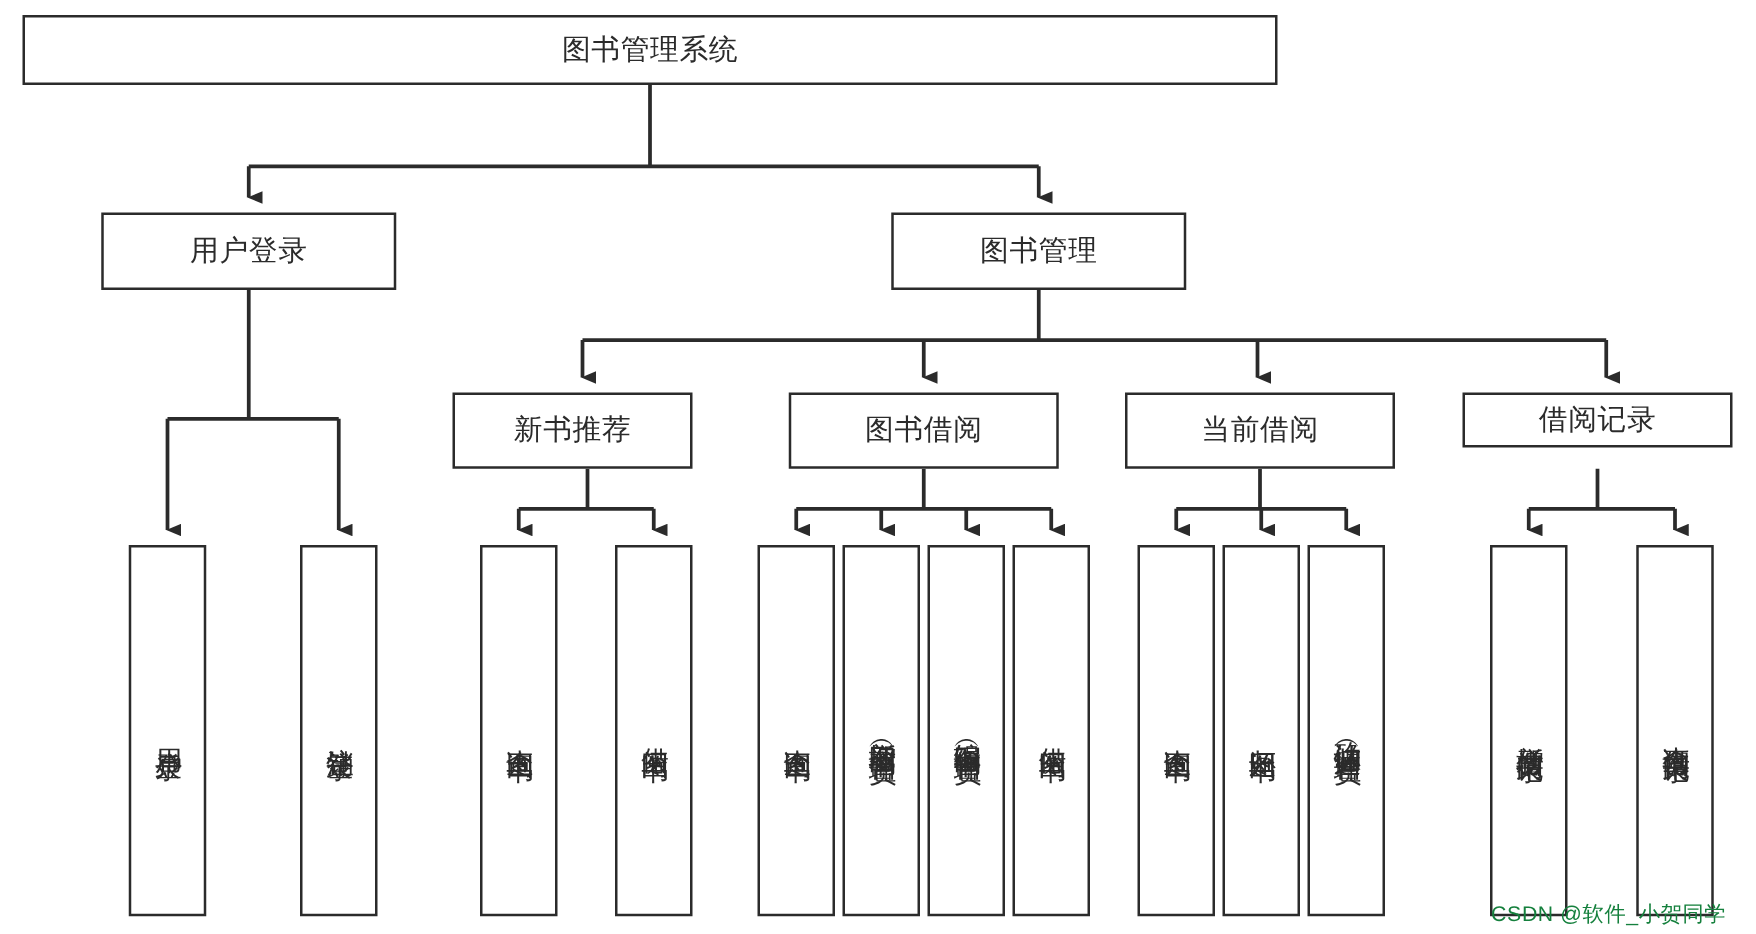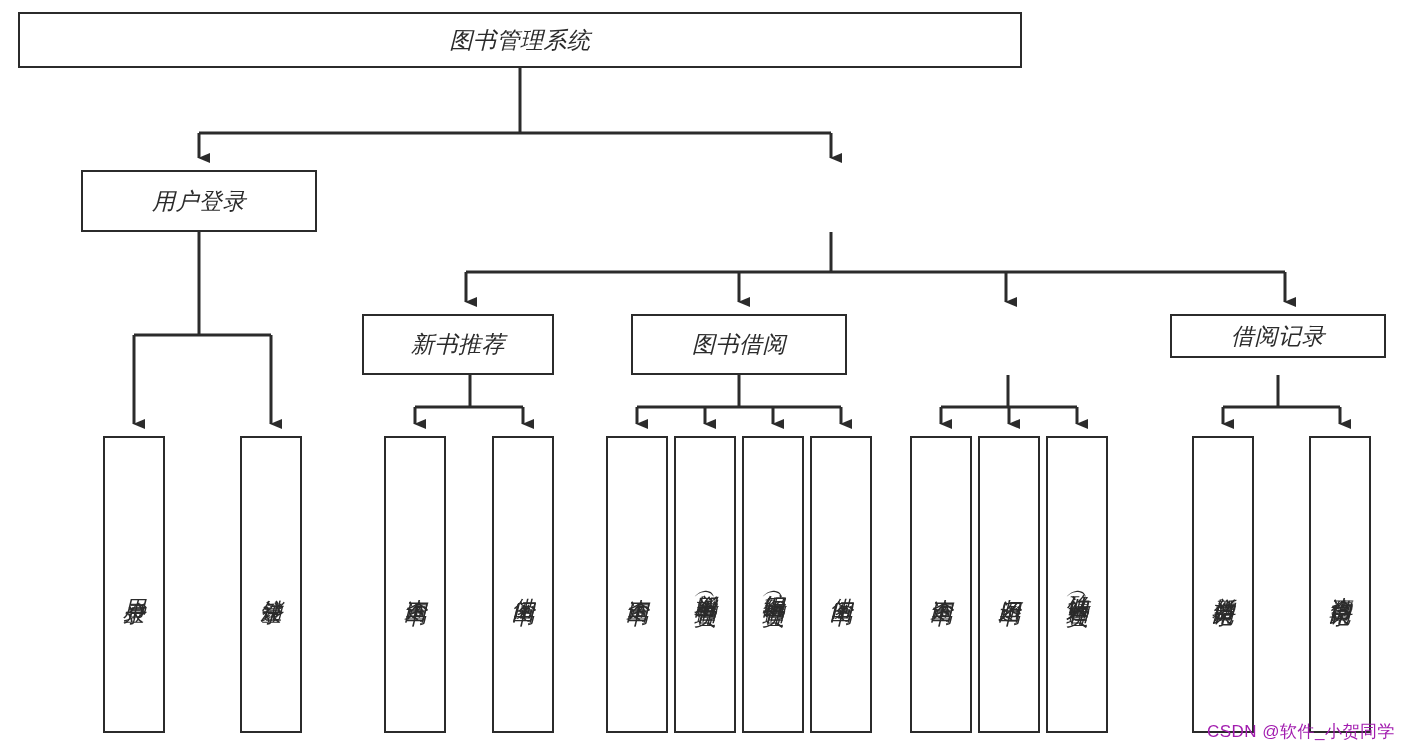--- a/index.html
+++ b/index.html
@@ -34,21 +34,20 @@
     display: flex;
     align-items: center;
     justify-content: center;
     color: #2b2b2b;
   }
   .node .label {
     display: block;
     text-align: right;
     line-height: 1.15;
     letter-spacing: 0.5px;
-    font-style: italic;
   }
   
   .node.h .label {
     font-size: 23px;
     white-space: nowrap;
   }
   .node.root .label {
     font-size: 23px;
   }
   
@@ -60,24 +59,24 @@
   .node.v .label {
     writing-mode: vertical-rl;
     text-orientation: upright;
     font-size: 22px;
     line-height: 1.28;
     letter-spacing: 2px;
     white-space: nowrap;
   }
   .watermark {
     position: absolute;
-    right: 10px;
+    right: 24px;
     bottom: 4px;
     font-size: 17px;
-    color: #a21caf;
+    color: #15803d;
     white-space: nowrap;
     font-family: "Liberation Sans", sans-serif;
     letter-spacing: 0.5px;
   }
 </style>
 </head>
 <body>
 
 <div id="canvas">
 
@@ -138,29 +137,35 @@
   </svg>
 
   <div class="node root h" style="left:18px; top:12px; width:1004px; height:56px;">
     <span class="label">图书管理系统</span>
   </div>
 
   <div class="node h" style="left:81px; top:170px; width:236px; height:62px;">
     <span class="label">用户登录</span>
   </div>
 
+  <div class="node h" style="left:713px; top:170px; width:236px; height:62px;">
+    <span class="label">图书管理</span>
+  </div>
 
   <div class="node h" style="left:362px; top:314px; width:192px; height:61px;">
     <span class="label">新书推荐</span>
   </div>
 
   <div class="node h" style="left:631px; top:314px; width:216px; height:61px;">
     <span class="label">图书借阅</span>
   </div>
 
+  <div class="node h" style="left:900px; top:314px; width:216px; height:61px;">
+    <span class="label">当前借阅</span>
+  </div>
 
   <div class="node h" style="left:1170px; top:314px; width:216px; height:44px;">
     <span class="label">借阅记录</span>
   </div>
 
   <div class="node v" style="left:103px; top:436px; width:62px; height:297px;">
     <span class="label">用户登录</span>
   </div>
 
   <div class="node v" style="left:240px; top:436px; width:62px; height:297px;">

